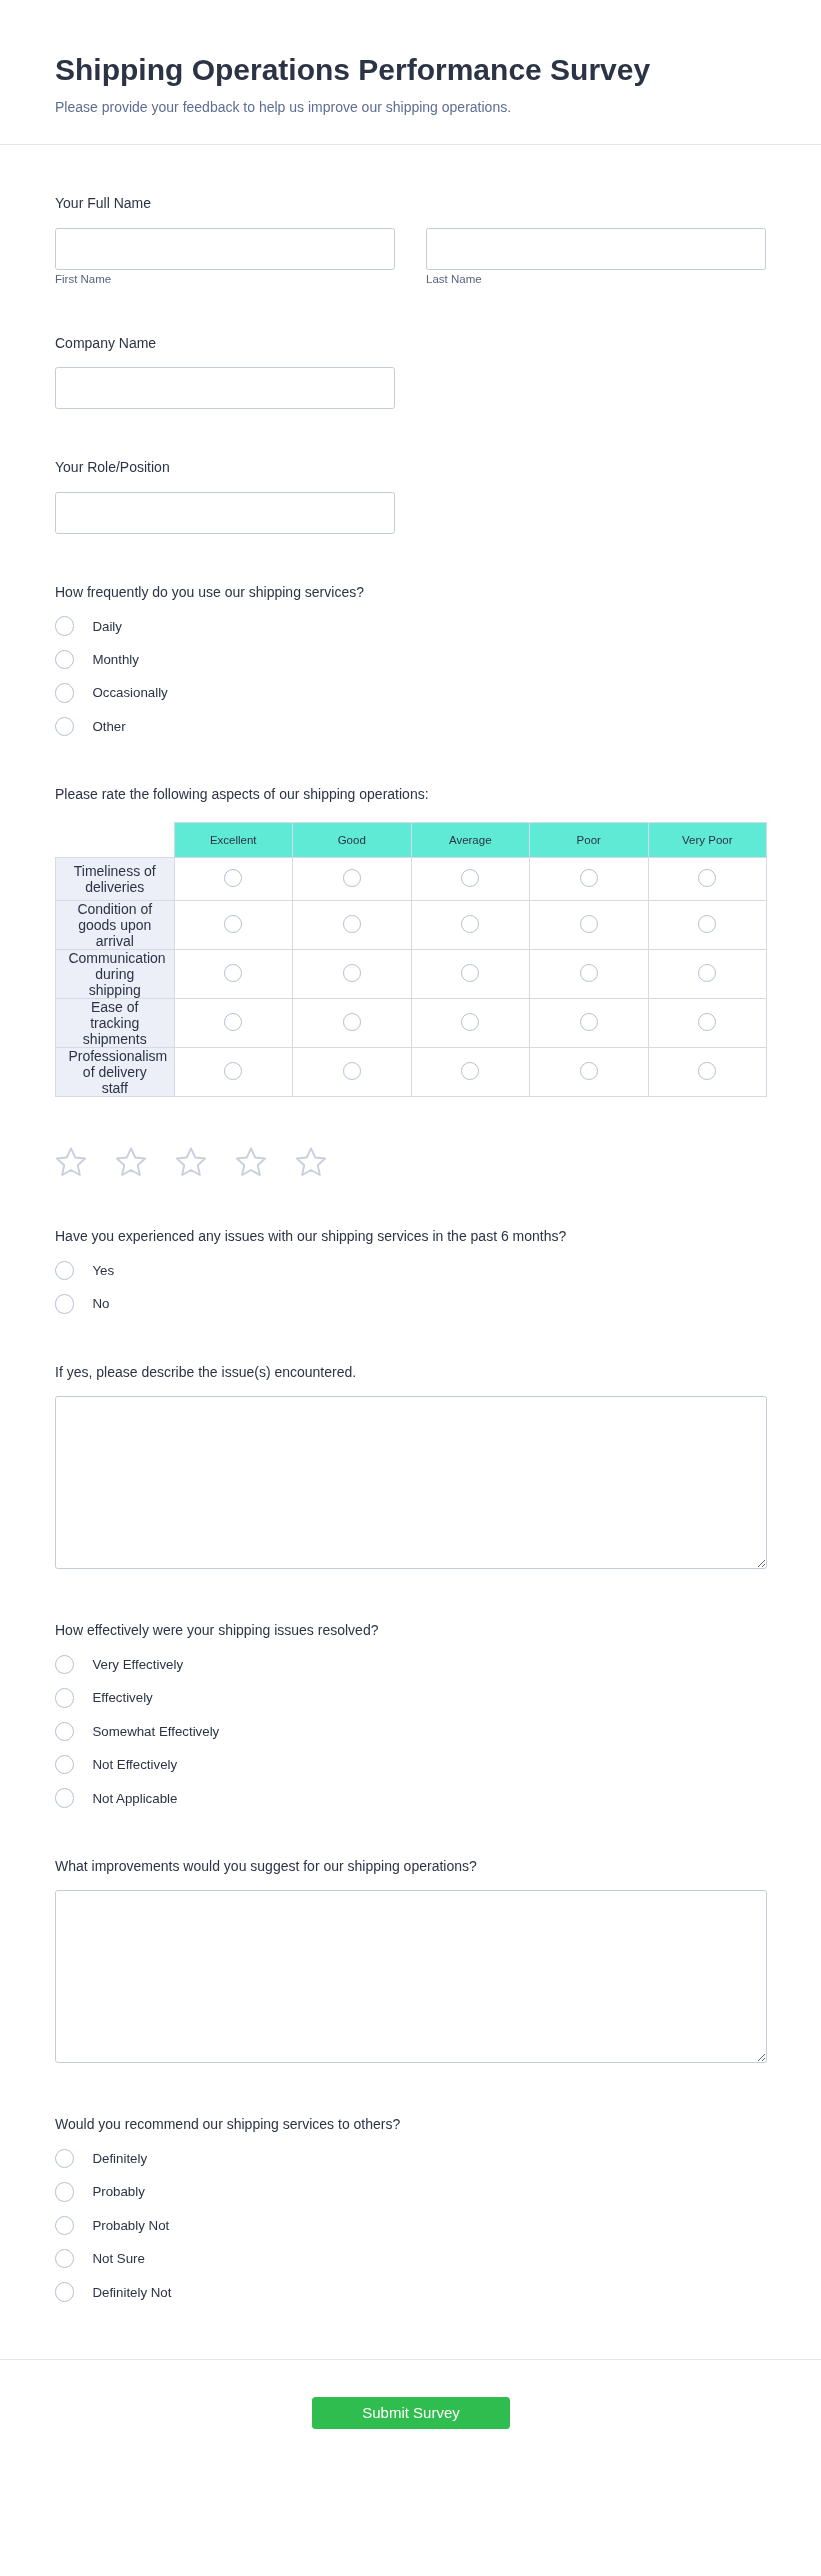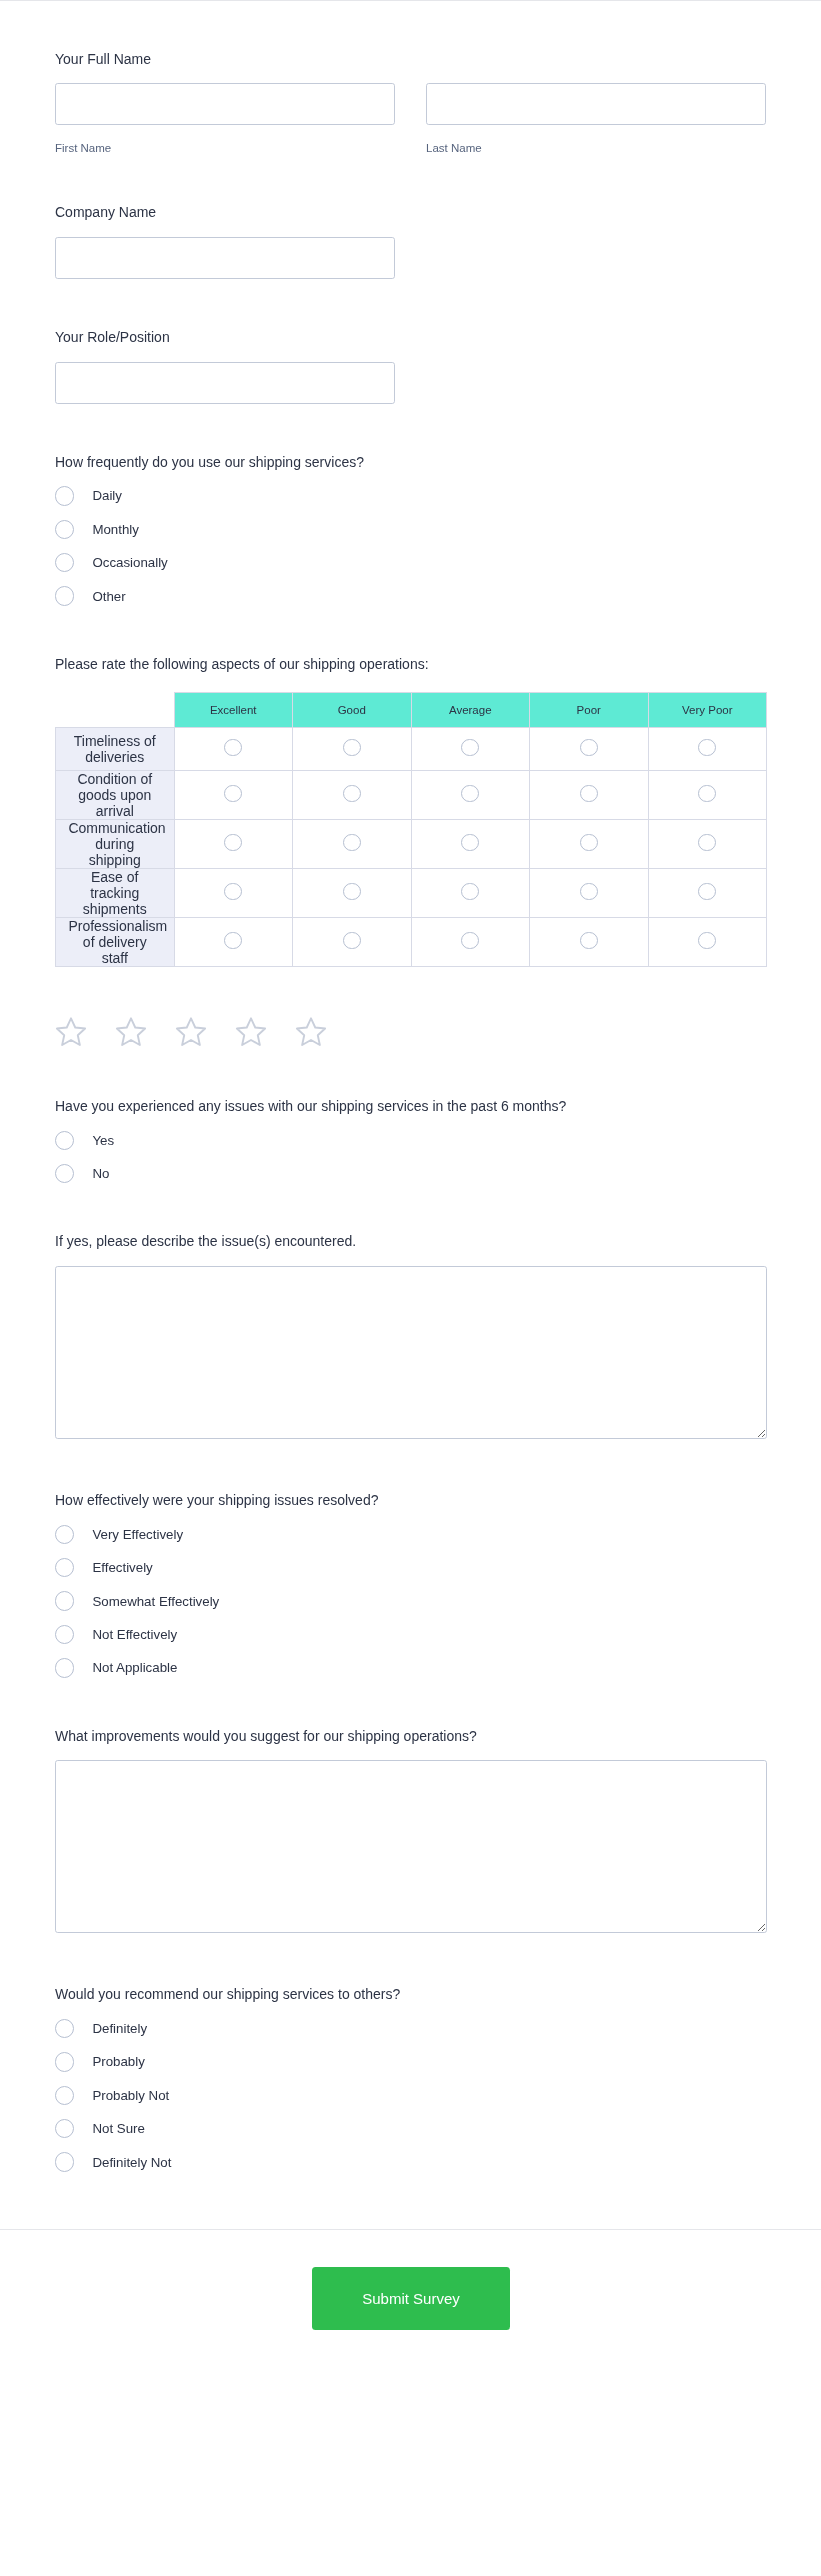--- a/index.html
+++ b/index.html
@@ -25,21 +25,21 @@
   
   .name-row { display: flex; gap: 31px; margin-top: 14px; }
   .sub-field { display: flex; flex-direction: column; }
   .text-input {
     width: 340px; height: 42px;
     border: 0.9px solid #c3cad8; border-radius: 2.7px;
     background: #fff; font-size: 13.3px; color: #2c3345;
     padding: 0 10.6px; outline: none;
     font-family: "Liberation Sans", sans-serif;
   }
-  .sublabel { font-size: 11.5px; color: #57647e; margin-top: 17px; }
+  .sublabel { font-size: 11.5px; color: #57647e; margin-top: 3px; }
   .single-input { margin-top: 14px; }
 
   
   .radio-group { margin-top: 7px; }
   .radio-option { display: flex; align-items: center; gap: 18px; margin-top: 14px; cursor: pointer; }
   .radio-circle {
     width: 19.4px; height: 19.4px; flex: 0 0 19.4px;
     border-radius: 50%; border: 0.9px solid #b6bfd1; background: #fff;
   }
   .option-label { font-size: 13.3px; color: #2c3345; }
@@ -76,29 +76,33 @@
   }
 
   
   .submit-section {
     margin-top: 57px; border-top: 0.9px solid #e5e6ea;
     padding: 37px 0 51px 0; text-align: center;
   }
   .submit-btn {
     display: inline-block; background: #2ebd4e; color: #ffffff;
     font-size: 15px; font-family: "Liberation Sans", sans-serif;
-    border: none; border-radius: 3.5px; height: 63px; padding: 0 50px;
+    border: none; border-radius: 3.5px; height: 32px; padding: 0 50px;
     cursor: pointer;
   }
 </style>
 </head>
 <body>
 
 <div class="page">
 
+  <div class="form-header">
+    <div class="form-title">Shipping Operations Performance Survey</div>
+    <div class="form-subtitle">Please provide your feedback to help us improve our shipping operations.</div>
+  </div>
   <div class="divider"></div>
 
   <div class="question">
     <div class="q-label">Your Full Name</div>
     <div class="name-row">
       <div class="sub-field">
         <input class="text-input" type="text" value="" style="">
         <span class="sublabel">First Name</span>
       </div>
       <div class="sub-field">

